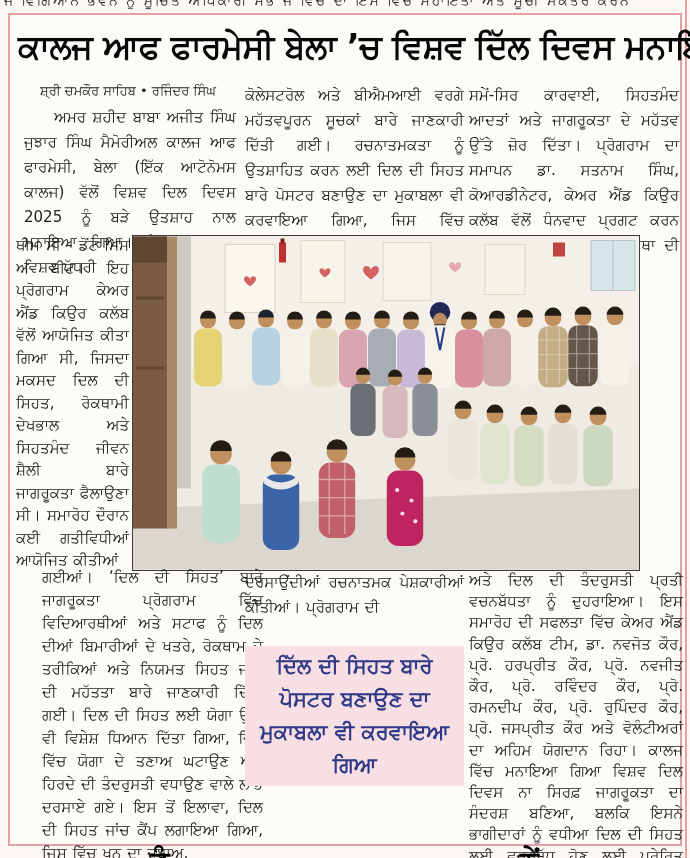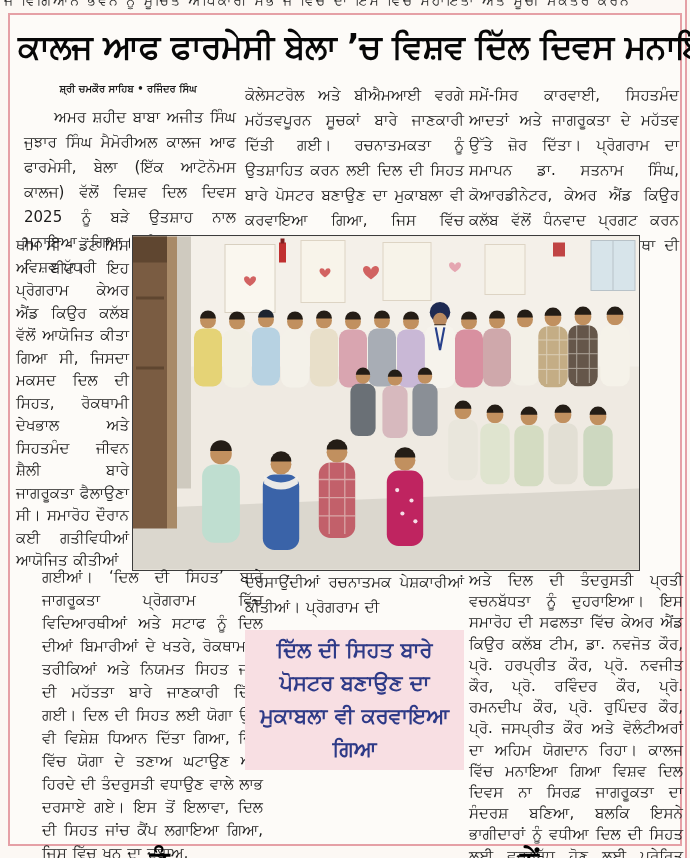--- a/index.html
+++ b/index.html
@@ -33,36 +33,36 @@
     background:#fdfbf8;
   }
   #headline{
     left:8px;top:6px;width:650px;height:56px;
     font-size:33px;font-weight:bold;color:#070707;
     text-align:center;line-height:52px;white-space:nowrap;
     letter-spacing:-0.5px;
   }
   #byline{
     left:12px;top:68px;width:212px;
-    font-size:10px;font-weight:bold;text-align:center;
+    font-size:13px;font-weight:normal;text-align:center;
   }
   .para{
     font-size:15px;line-height:25px;text-align:justify;
     word-spacing:1px;
   }
   #col1-top{left:14px;top:90px;width:212px;height:130px;text-indent:30px;}
   #col2-top{left:235px;top:68px;width:219px;height:156px;}
   #col3-top{left:459px;top:68px;width:210px;height:156px;}
   #col1-side{left:6px;top:219px;width:113px;height:334px;line-height:22.5px;}
   #col1-bottom{left:8px;top:551px;width:221px;height:276px;line-height:23px;margin-left:24px;}
   #col2-after{left:235px;top:555px;width:219px;height:50px;}
   #col2-bottom{left:235px;top:757px;width:219px;height:70px;}
   #col3-bottom{left:459px;top:555px;width:214px;height:272px;line-height:21.2px;}
   #pull-quote{
-    left:235px;top:615px;width:219px;height:140px;
+    left:235px;top:631px;width:219px;height:140px;
     background:var(--pull-quote-bg);color:var(--pull-quote-text);
     font-size:21px;font-weight:bold;text-align:center;line-height:33px;
     display:flex;align-items:center;justify-content:center;
     padding:2px 6px;box-sizing:border-box;
   }
   
   #photo-frame{
     left:122px;top:220px;width:508px;height:336px;
     border:1px solid #3c3c3c;background:#efeae2;box-sizing:border-box;
   }

